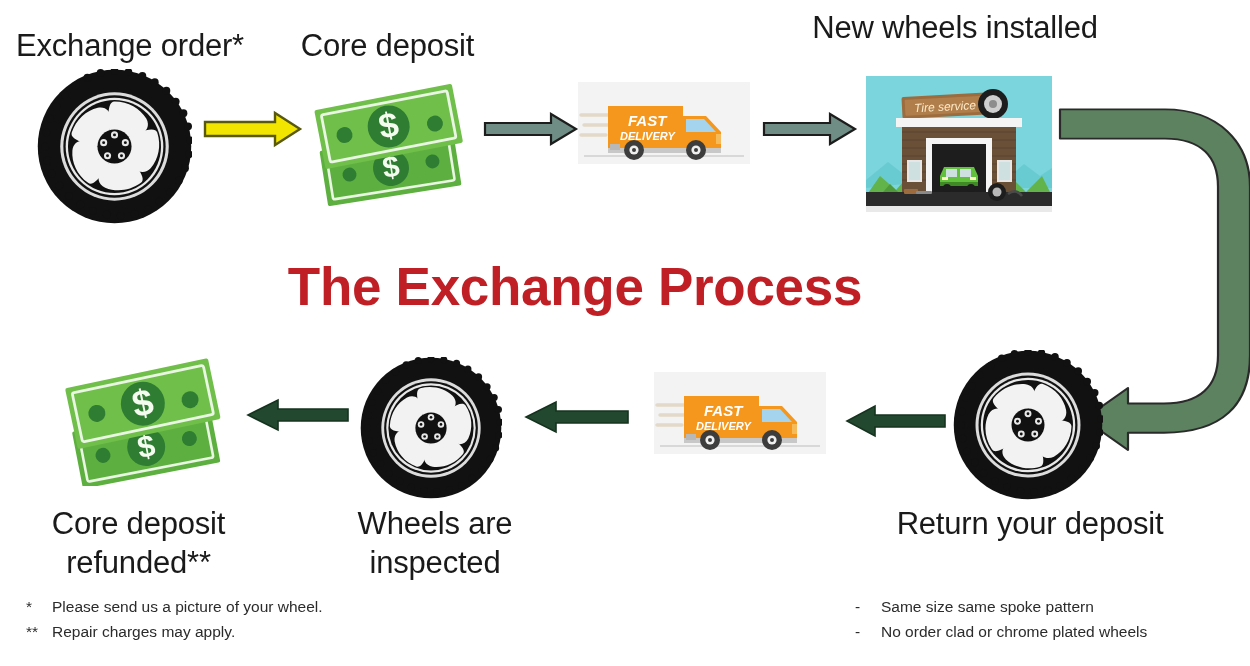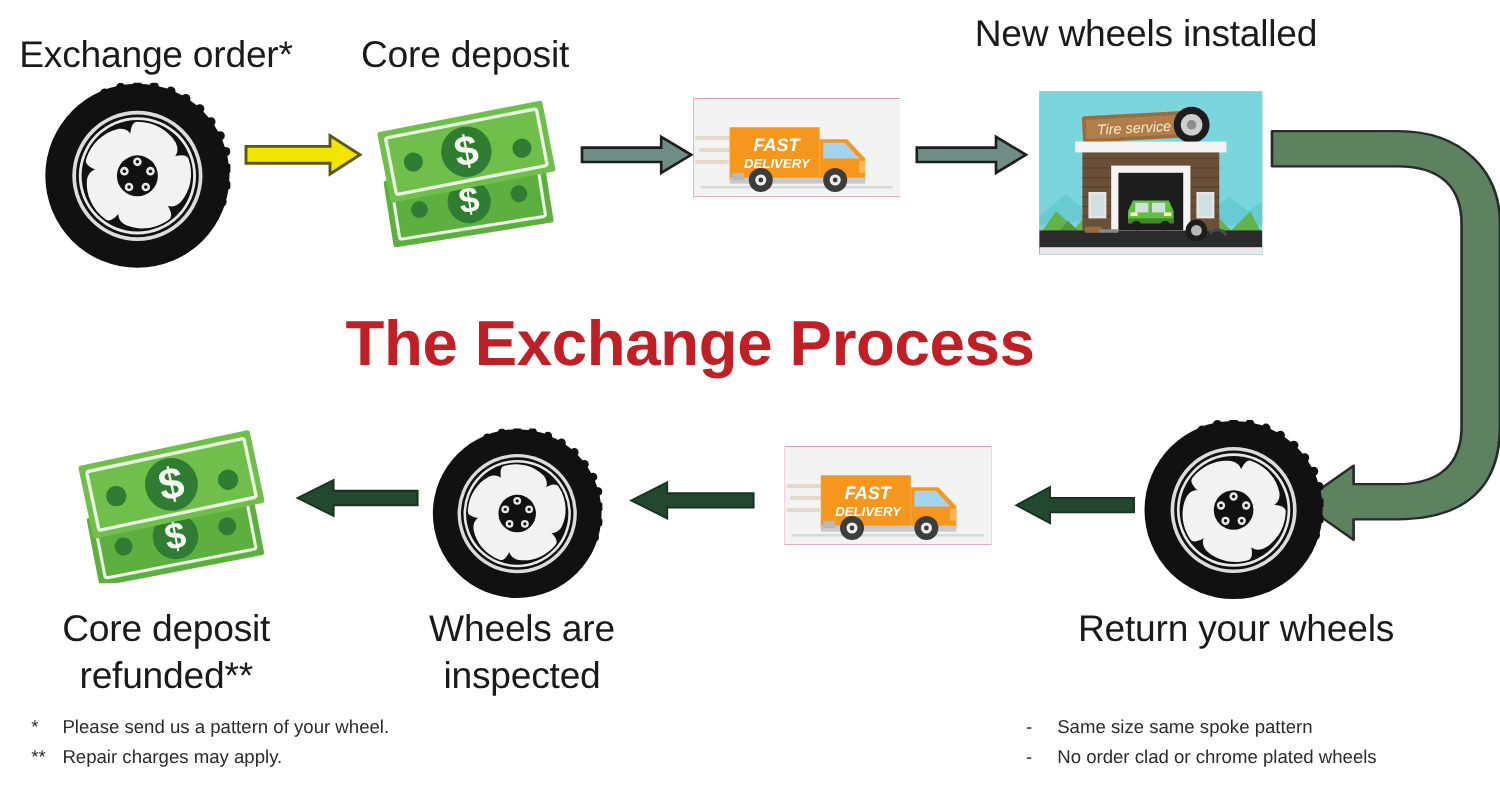--- a/index.html
+++ b/index.html
@@ -394,21 +394,21 @@
       <g fill="#111111">
         <circle cx="100" cy="85" r="1.9"></circle>
           <circle cx="114" cy="95" r="1.9"></circle>
         <circle cx="109" cy="112" r="1.9"></circle>
           <circle cx="91" cy="112" r="1.9"></circle>
         <circle cx="86" cy="95" r="1.9"></circle>
       </g>
     </svg>
   </div>
 
-  <div class="abs step-label" style="left:880px; top:504px; width:300px;">Return your wheels</div>
+  <div class="abs step-label" style="left:880px; top:504px; width:300px;">Return your deposit</div>
 
   <div class="arrow" style="left:843px; top:404px; width:104px; height:34px;">
     <svg viewBox="0 0 104 34" preserveAspectRatio="none">
       <path d="M102,11 L32,11 L32,2 L4,17 L32,32 L32,23 L102,23 Z" fill="#22482f" stroke="#16331f" stroke-width="1.6" stroke-linejoin="miter"></path>
     </svg>
   </div>
 
   <div class="truckpic" style="left:654px; top:372px; width:172px; height:82px;">
     <svg viewBox="0 0 172 82">
       <rect x="0" y="0" width="172" height="82" fill="#f3f3f3"></rect>
@@ -545,21 +545,21 @@
       </g>
     </svg>
   </div>
 
   <div class="abs step-label" style="left:16px; top:504px; width:245px;">Core deposit
 refunded**</div>
 
   <div class="abs" style="left:26px; top:594px; width:460px;">
     <div class="footnote footnote-row">
       <span class="footnote-mark">*</span>
-      <span>Please send us a pattern of your wheel.</span>
+      <span>Please send us a picture of your wheel.</span>
     </div>
     <div class="footnote footnote-row">
       <span class="footnote-mark">**</span>
       <span>Repair charges may apply.</span>
     </div>
   </div>
 
   <div class="abs" style="left:855px; top:594px; width:400px;">
     <div class="footnote footnote-row">
       <span class="footnote-mark">-</span>

